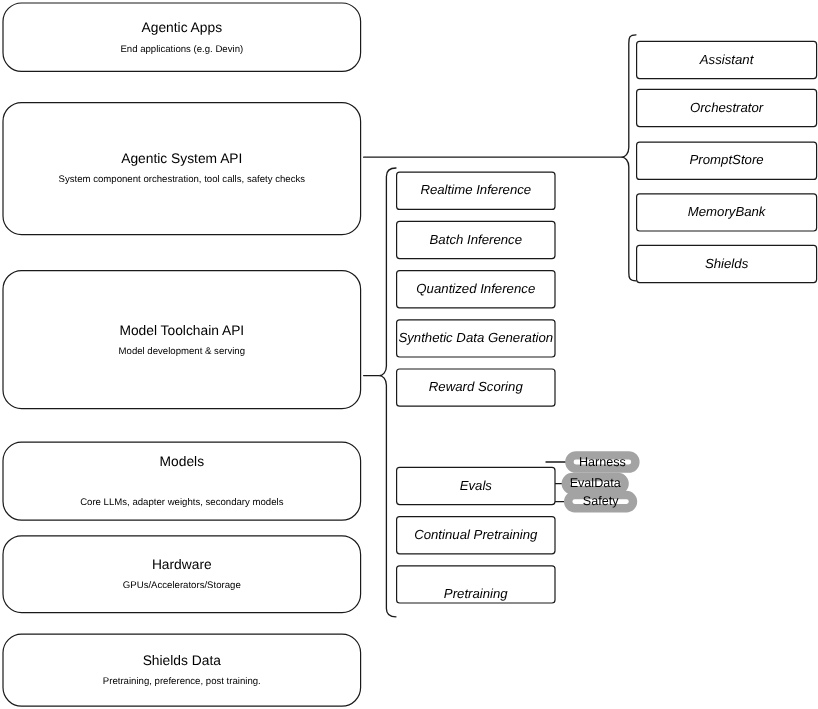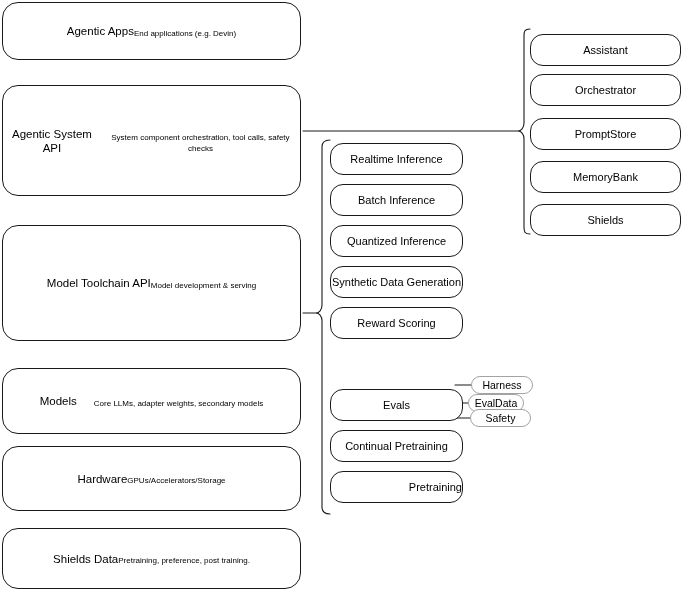--- a/index.html
+++ b/index.html
@@ -7,42 +7,43 @@
     width:682px;height:591px;position:relative;overflow:hidden;
     font-family:"Liberation Sans","DejaVu Sans",sans-serif;
     color:#000000;
   }
   #stage{position:absolute;left:0;top:0;width:682px;height:591px;}
 
   
   .rbox{
     position:absolute;box-sizing:border-box;
     border:1px solid #1a1a1a;border-radius:14px;background:#ffffff;
-    display:flex;align-items:center;justify-content:center;
+    display:flex;flex-direction:column;align-items:center;justify-content:center;
     text-align:center;
   }
   .rbox .ttl{font-size:11.5px;line-height:14px;color:#000;}
   .rbox .sub{font-size:8px;line-height:11px;color:#000;margin-top:4px;}
 
   
   .layer{left:2px;width:299px;border-radius:16px;}
 
   
   .pillbox{
-    height:32px;border-radius:13px;
+    height:32px;border-radius:3px;
     justify-content:center;
+    font-style:italic;
   }
   .pillbox .ttl{font-size:11px;line-height:13px;}
   .mid{left:330px;width:133px;}
   .right{left:530px;width:151px;}
 
   
   .tag{
     position:absolute;box-sizing:border-box;background:#ffffff;
-    border:1px solid #a3a3a3;border-radius:999px;
+    border:7px solid #a3a3a3;border-radius:999px;
     display:flex;align-items:center;justify-content:center;
     font-size:10.5px;line-height:11px;color:#000;z-index:6;
   }
 
   
   #wires{position:absolute;left:0;top:0;width:682px;height:591px;z-index:1;}
   .rbox{z-index:3;}
 </style>
 </head>
 <body>

